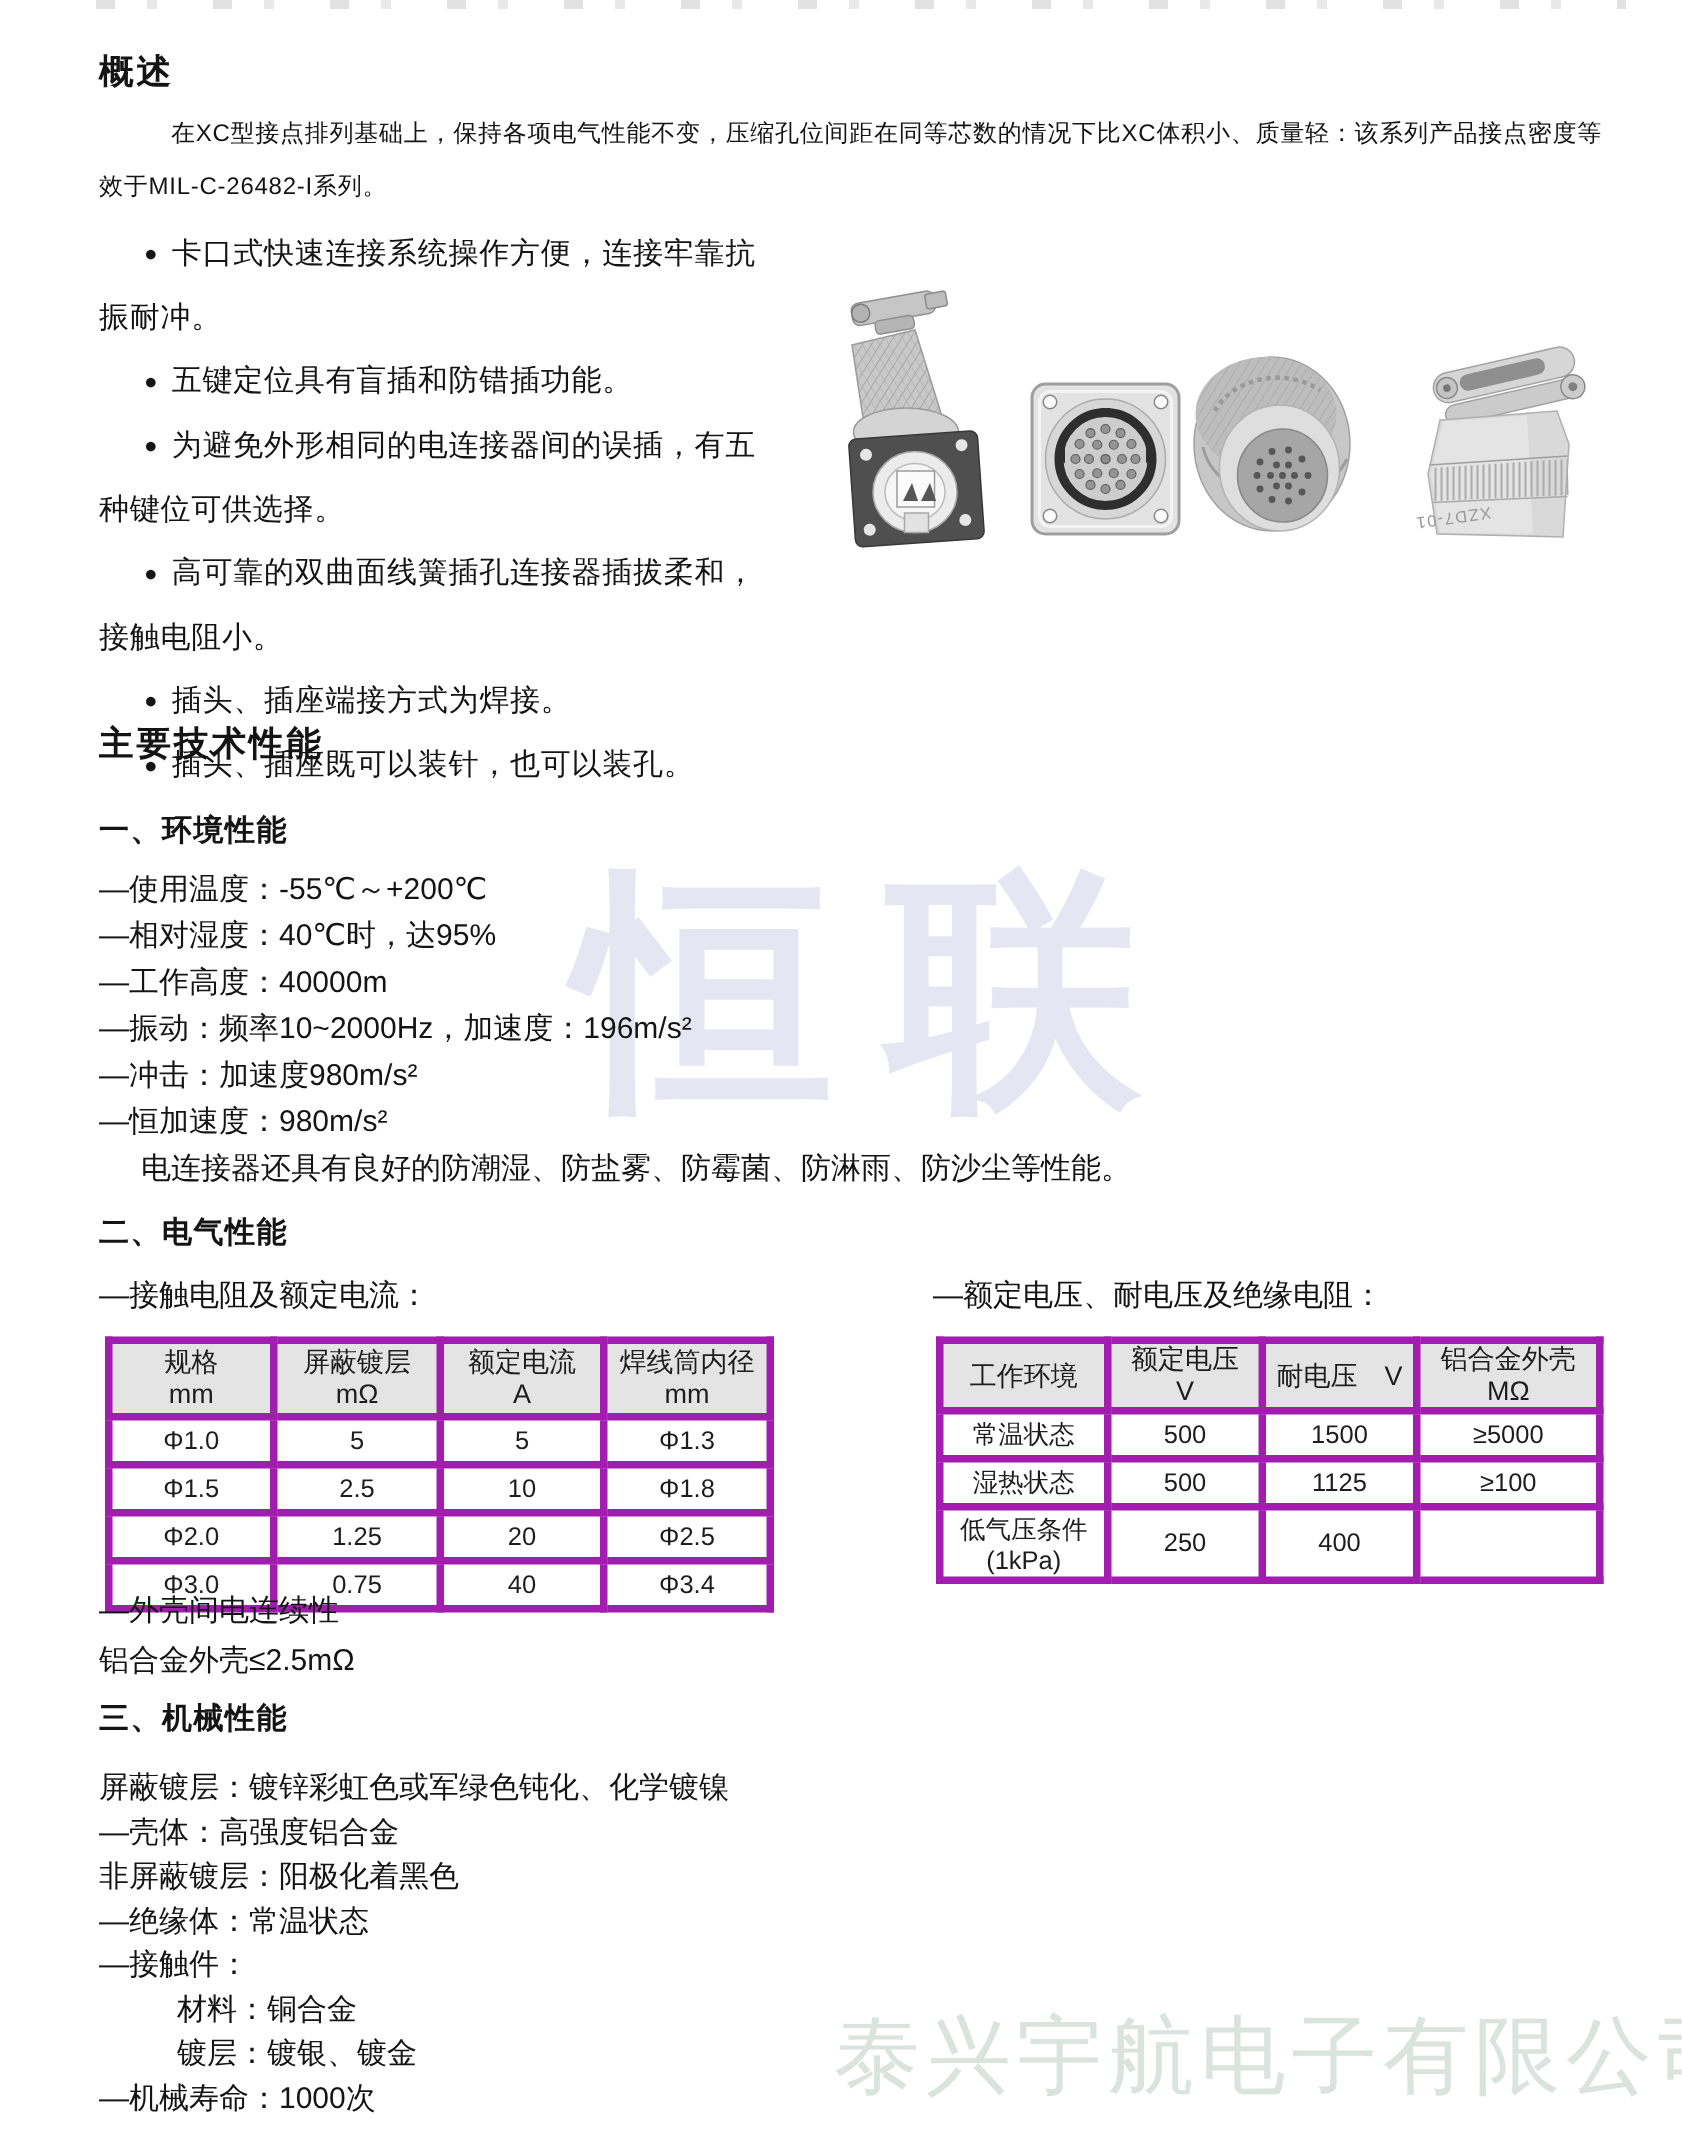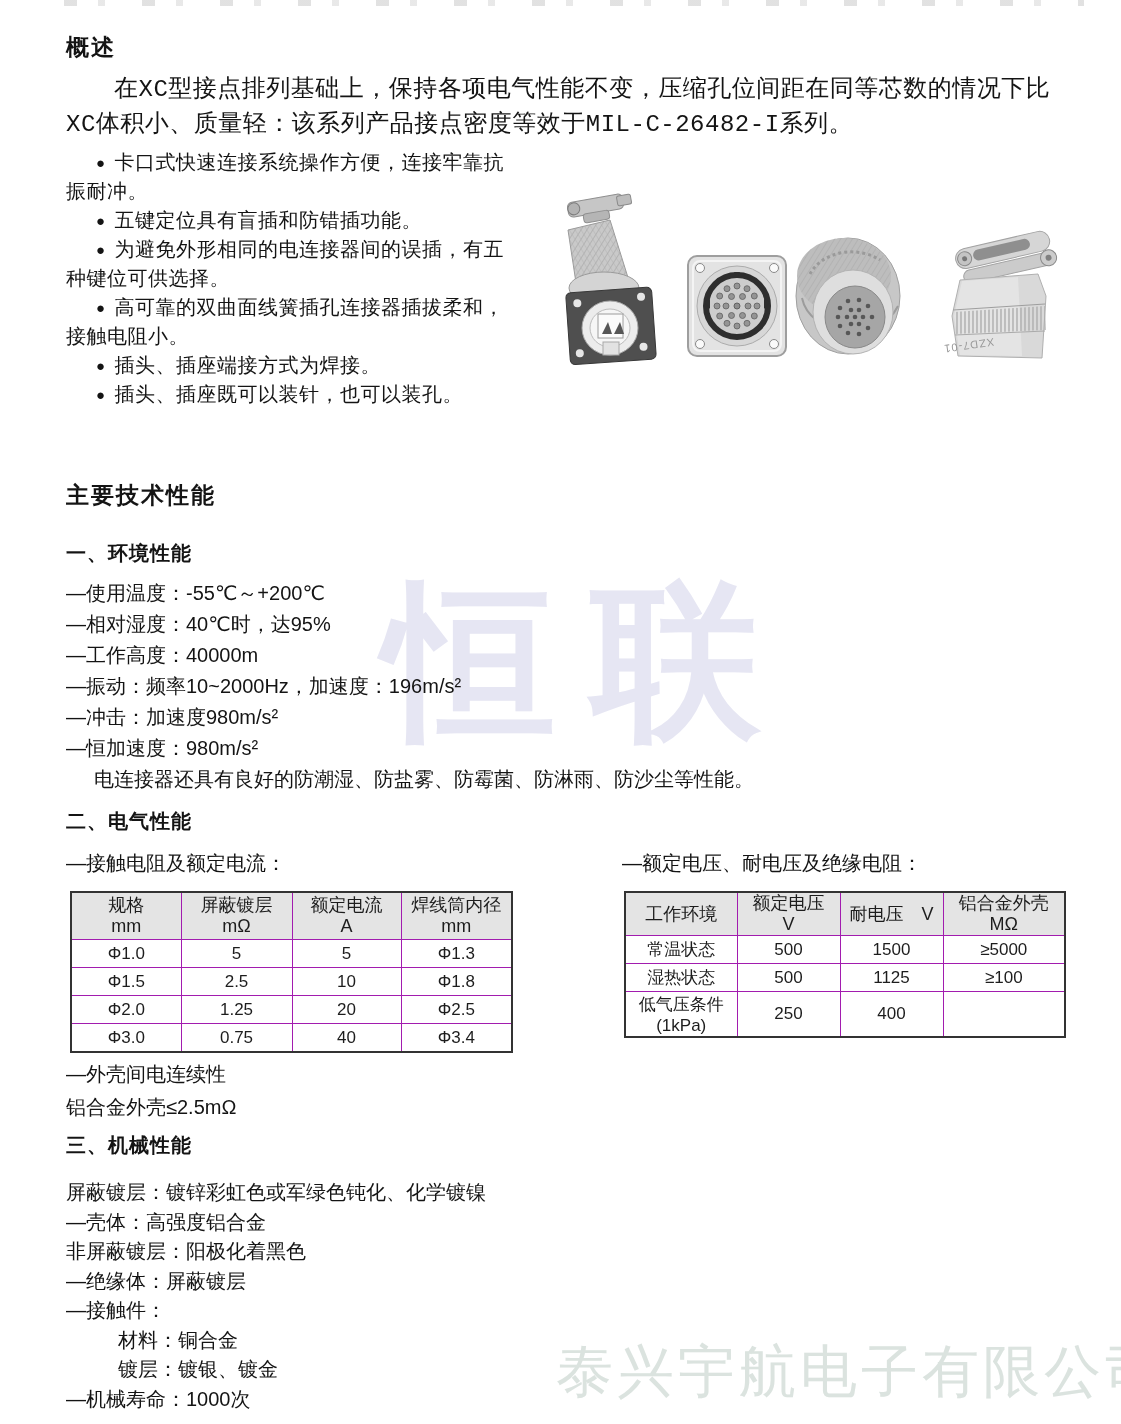--- a/index.html
+++ b/index.html
@@ -11,38 +11,38 @@
   #top-cutoff{left:64px;top:0;width:1020px;height:6px;opacity:.5;
     background:repeating-linear-gradient(90deg,#c4c4c4 0 13px,transparent 13px 34px,#d2d2d2 34px 41px,transparent 41px 78px);}
   
   #wm-center{left:385px;top:576px;font-size:170px;font-weight:bold;line-height:1;
     letter-spacing:36px;color:#e6e6f3;z-index:1;white-space:nowrap;}
   #wm-bottom{left:556px;top:1338px;font-size:57px;line-height:1.2;letter-spacing:4px;
     color:#dbe3df;z-index:1;white-space:nowrap;font-family:"Liberation Serif","DejaVu Serif",serif;}
   h1.sect{font-size:23px;font-weight:bold;margin:0;letter-spacing:2px;}
   h2.sub{font-size:20px;font-weight:bold;margin:0;letter-spacing:1px;}
   #ov-heading{left:66px;top:32px;}
-  #ov-para{left:66px;top:72px;width:1012px;margin:0;font-size:24px;line-height:35px;
-    text-indent:48px;letter-spacing:.5px;font-family:Liberation Mono, monospace;}
+  #ov-para{left:66px;top:72px;width:1012px;margin:0;font-size:16px;line-height:35px;
+    text-indent:48px;letter-spacing:.5px;}
   #bullets{left:66px;top:148px;width:452px;font-size:20px;}
-  .bullet{line-height:29px;text-indent:30px;letter-spacing:.5px;}
+  .bullet{line-height:42px;text-indent:30px;letter-spacing:.5px;}
   .bullet .dot{margin-right:9px;font-size:15px;vertical-align:1px;}
   #connectors{left:548px;top:178px;}
   #tech-heading{left:66px;top:480px;}
   #env-heading{left:66px;top:540px;}
   #env-items{left:66px;top:578px;width:780px;font-size:20px;}
   #env-items div{line-height:31px;white-space:nowrap;}
   #env-items .note{text-indent:28px;}
   #elec-heading{left:66px;top:808px;}
   #label-left{left:66px;top:850px;font-size:20px;}
   #label-right{left:622px;top:850px;font-size:20px;}
   table{border-collapse:collapse;background:#fff;z-index:2;}
   #table1{left:70px;top:891px;}
   #table2{left:624px;top:891px;}
-  th,td{border:1px solid #a21caf;text-align:center;vertical-align:middle;
+  th,td{border:5px solid #a21caf;text-align:center;vertical-align:middle;
     font-weight:normal;color:#1d1d1d;padding:0 4px;}
   table{border:2px solid #333;}
   th{background:#e4e4e4;font-size:18px;line-height:21px;}
   td{font-size:17px;}
   #table1 th{height:46px;}
   #table1 td{height:27px;}
   #table2 th{height:27px;}
   #table2 td{height:27px;}
   #table2 tr.tall td{height:44px;}
   .h-line{display:block;}
@@ -314,18 +314,18 @@
   <div>—外壳间电连续性</div>
   <div>铝合金外壳≤2.5mΩ</div>
 </div>
 
 <h2 class="abs sub z1" id="mech-heading">三、机械性能</h2>
 
 <div class="abs z1" id="mech-items">
   <div>屏蔽镀层：镀锌彩虹色或军绿色钝化、化学镀镍</div>
   <div>—壳体：高强度铝合金</div>
   <div>非屏蔽镀层：阳极化着黑色</div>
-  <div>—绝缘体：屏蔽镀层</div>
+  <div>—绝缘体：常温状态</div>
   <div>—接触件：</div>
   <div class="ind">材料：铜合金</div>
   <div class="ind">镀层：镀银、镀金</div>
   <div>—机械寿命：1000次</div>
 </div>
 
 </body></html>

